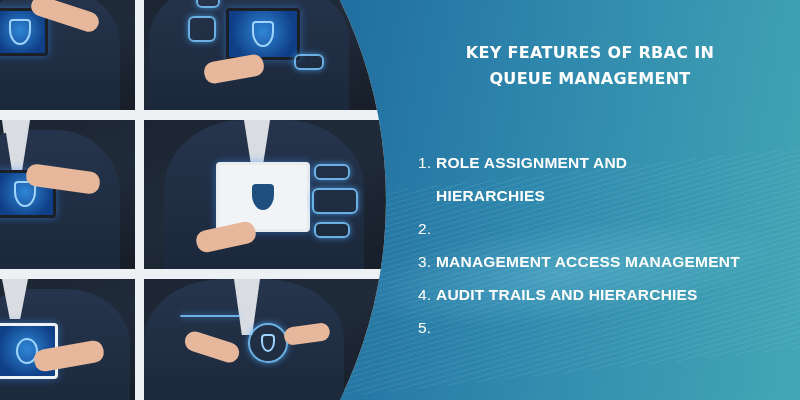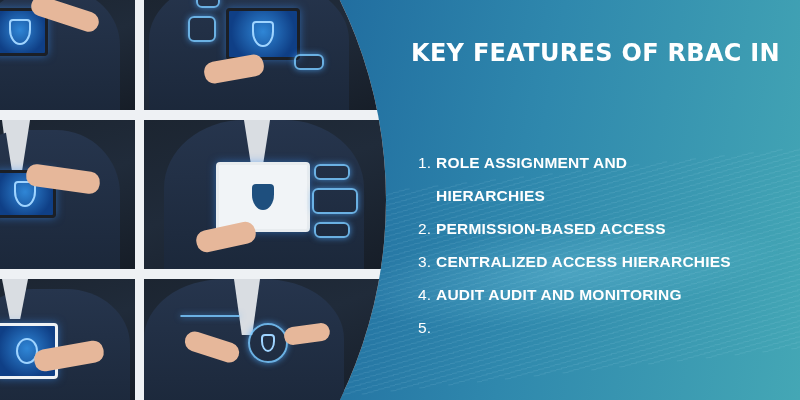--- a/index.html
+++ b/index.html
@@ -55,22 +55,22 @@
     position: absolute; background: #e6b79a; border-radius: 10px;
   }
   .holo {
     position: absolute; border: 2px solid rgba(120,200,255,0.85);
     border-radius: 6px; box-shadow: 0 0 6px rgba(80,170,255,0.7);
   }
   .holo.circle { border-radius: 50%; }
 
   .title {
     position: absolute; left: 400px; top: 40px; width: 380px;
-    text-align: right; color: #ffffff; font-weight: bold;
-    font-size: 24px; line-height: 26px; letter-spacing: 0.3px;
+    text-align: center; color: #ffffff; font-weight: bold;
+    font-size: 16px; line-height: 26px; letter-spacing: 0.3px;
     font-family: "DejaVu Sans", "Liberation Sans", sans-serif;
   }
   .features {
     position: absolute; left: 418px; top: 146px; width: 375px;
     list-style: none; color: #ffffff;
   }
   .features li {
     display: flex; font-size: 15.5px; line-height: 33px; font-weight: bold;
     font-family: "Liberation Sans", "DejaVu Sans", sans-serif; letter-spacing: 0.2px;
   }
@@ -141,36 +141,36 @@
         </div>
         <div class="holo" style="left:36px;top:36px;width:60px;height:2px;border-width:1px;"></div>
         <div class="hand" style="left:40px;top:58px;width:56px;height:20px;transform:rotate(18deg);"></div>
         <div class="hand" style="left:140px;top:46px;width:46px;height:18px;transform:rotate(-8deg);"></div>
       </div>
     </div>
   </div>
 
   <h1 class="title">
     <span style="display:block">KEY FEATURES OF RBAC IN</span>
+    <span style="display:block">QUEUE MANAGEMENT</span>
   </h1>
 
   <ol class="features">
     <li>
       <span class="num">1.</span>
       <span class="label" style="width:260px;">ROLE ASSIGNMENT AND HIERARCHIES</span>
     </li>
     <li>
       <span class="num">2.</span>
-      <span class="label">PERMISSION-BASED ACCESS</span>
     </li>
     <li>
       <span class="num">3.</span>
-      <span class="label" style="white-space:nowrap;">CENTRALIZED ACCESS HIERARCHIES</span>
+      <span class="label" style="white-space:nowrap;">MANAGEMENT ACCESS MANAGEMENT</span>
     </li>
     <li>
       <span class="num">4.</span>
-      <span class="label">AUDIT AUDIT AND MONITORING</span>
+      <span class="label">AUDIT TRAILS AND HIERARCHIES</span>
     </li>
     <li>
       <span class="num">5.</span>
     </li>
   </ol>
 </div>
 
 </body></html>

